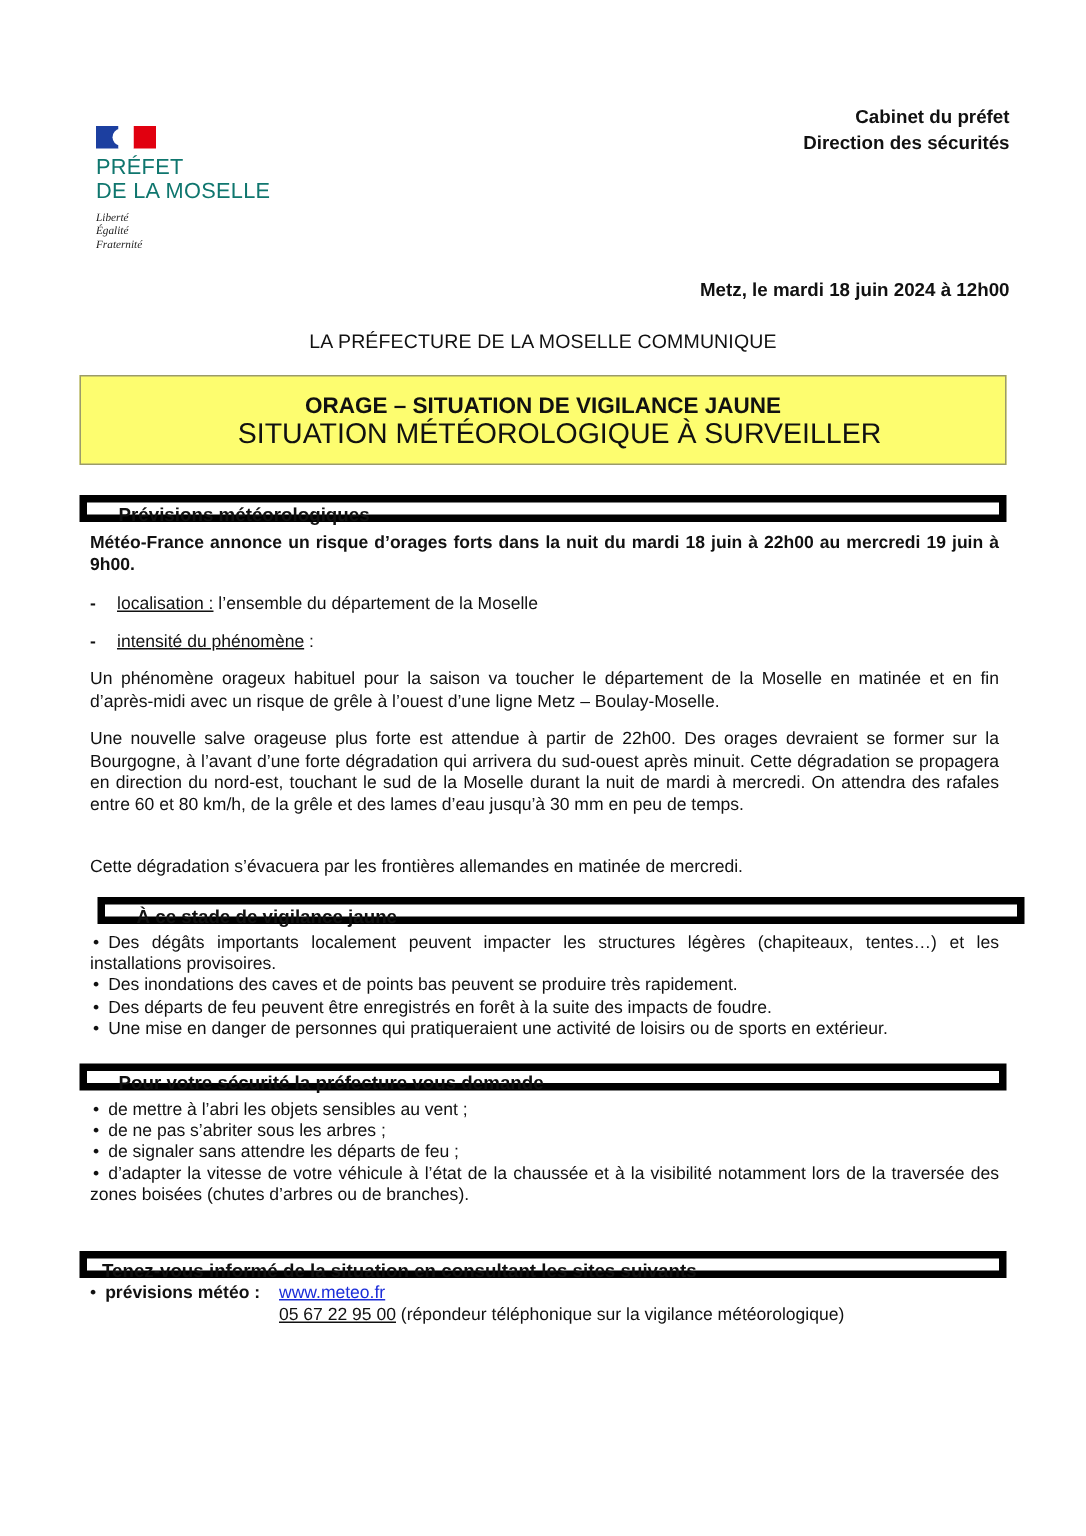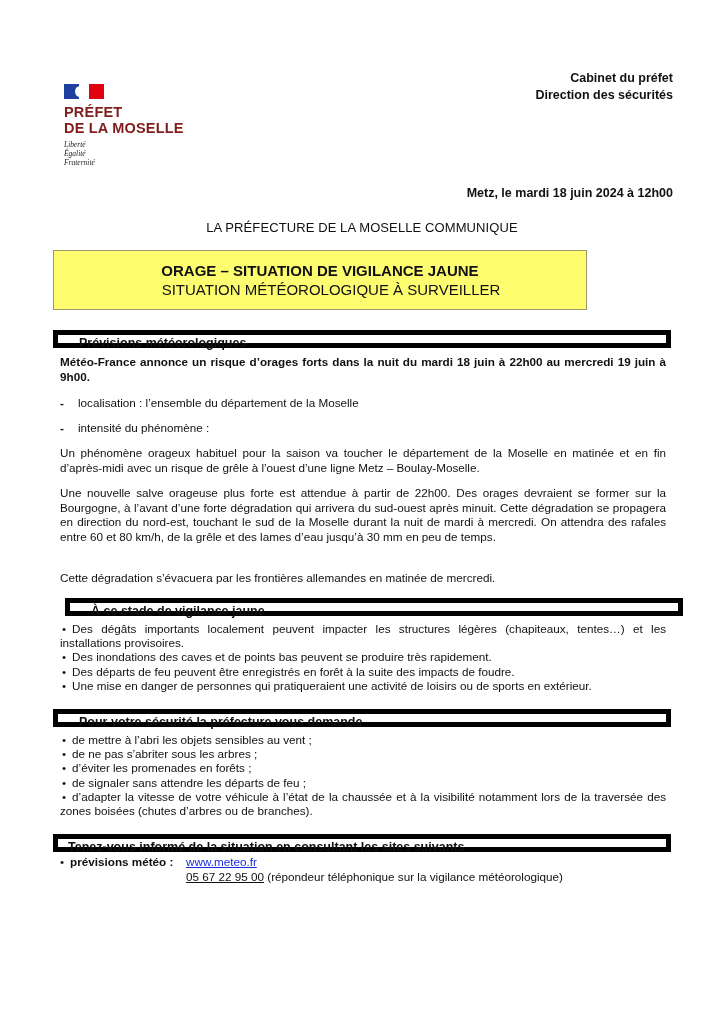--- a/index.html
+++ b/index.html
@@ -8,45 +8,45 @@
   .page { position: absolute; left: 0; top: 0; width: 724px; height: 1024px; }
 
   
   .logo { position: absolute; left: 64px; top: 84px; }
   .flag { display: flex; width: 40px; height: 15px; margin-bottom: 5px; }
   .flag .blue { width: 15px; height: 15px; background: #1c3fa0; }
   .flag .white { width: 10px; height: 15px; background: #fff; position: relative; }
   .flag .white::before { content:""; position:absolute; left:-4px; top:2px; width:10px; height:11px;
     background:#fff; border-radius: 50% 30% 40% 50%; }
   .flag .red { width: 15px; height: 15px; background: #e1000f; }
-  .logo-title { font-weight: bold; font-size: 14.5px; line-height: 16px; letter-spacing: 0.2px; color: #7f1d1d; }
+  .logo-title { font-weight: normal; font-size: 14.5px; line-height: 16px; letter-spacing: 0.2px; color: #0f766e; }
   .motto { font-family: "Liberation Serif", serif; font-style: italic; font-size: 7.5px; line-height: 9px; margin-top: 4px; color: #222; }
 
   .header-right { position: absolute; right: 51px; top: 70px; text-align: right;
     font-weight: bold; font-size: 12.5px; line-height: 17px; }
 
   .date-line { position: absolute; right: 51px; top: 186px; font-weight: bold; font-size: 12.5px; }
 
   .communique { position: absolute; left: 0; width: 724px; top: 220px; text-align: center;
     font-weight: normal; font-size: 13px; letter-spacing: 0.1px; }
 
-  .alert-box { position: absolute; left: 53px; top: 250px; width: 534px; height: 60px;
+  .alert-box { position: absolute; left: 53px; top: 250px; width: 618px; height: 60px;
     background: #fdfd6f; border: 1px solid #9b9b6a; box-sizing: border-box; text-align: center; }
   .alert-line1 { font-weight: bold; font-size: 15px; margin-top: 10px; line-height: 19px; }
-  .alert-line2 { font-size: 15px; line-height: 19px; padding-left: 22px; }
+  .alert-line2 { font-size: 19px; line-height: 19px; padding-left: 22px; }
 
   .section-head { position: absolute; left: 53px; width: 618px; height: 18px;
     border: 5px solid #000000; box-sizing: border-box; font-weight: bold; font-size: 12.5px;
     line-height: 16px; padding-left: 21px; }
 
   .text { position: absolute; left: 60px; width: 606px; font-size: 11.7px; line-height: 14.6px; text-align: justify; }
   .bold { font-weight: bold; }
   .dash-item { position: absolute; left: 60px; font-size: 11.7px; }
   .dash-item .dash { display: inline-block; width: 18px; font-weight: bold; }
-  .u { }
+  .u { text-decoration: underline; }
 
   ul.bullets { position: absolute; left: 60px; width: 606px; margin: 0; padding: 0; list-style: none;
     font-size: 11.7px; line-height: 14.2px; text-align: justify; }
   ul.bullets li::before { content: "\2022"; margin-right: 6px; margin-left: 2px; }
 
   .links { position: absolute; left: 58px; top: 854px; font-size: 11.7px; line-height: 15px; }
   .link-row { display: flex; }
   .link-label { font-weight: bold; width: 128px; white-space: nowrap; }
   .link-label::before { content: "\2022"; margin-right: 6px; margin-left: 2px; font-weight: normal; }
   a.lnk { color: #1a2cd9; text-decoration: underline; }
@@ -105,21 +105,20 @@
     <li>Des dégâts importants localement peuvent impacter les structures légères (chapiteaux, tentes…) et les installations provisoires.</li>
     <li>Des inondations des caves et de points bas peuvent se produire très rapidement.</li>
     <li>Des départs de feu peuvent être enregistrés en forêt à la suite des impacts de foudre.</li>
     <li>Une mise en danger de personnes qui pratiqueraient une activité de loisirs ou de sports en extérieur.</li>
   </ul>
 
   <div class="section-head" style="top:709px;">Pour votre sécurité la préfecture vous demande</div>
   <ul class="bullets" style="top:733px;">
     <li>de mettre à l’abri les objets sensibles au vent ;</li>
     <li>de ne pas s’abriter sous les arbres ;</li>
-    <li>d’éviter les promenades en forêts ;</li>
     <li>de signaler sans attendre les départs de feu ;</li>
     <li>d’adapter la vitesse de votre véhicule à l’état de la chaussée et à la visibilité notamment lors de la traversée des zones boisées (chutes d’arbres ou de branches).</li>
   </ul>
 
   <div class="section-head" style="top:834px;padding-left:10px;">Tenez-vous informé de la situation en consultant les sites suivants</div>
   <div class="links">
     <div class="link-row">
       <span class="link-label">prévisions météo :</span>
       <a class="lnk" href="#">www.meteo.fr</a>
     </div>

